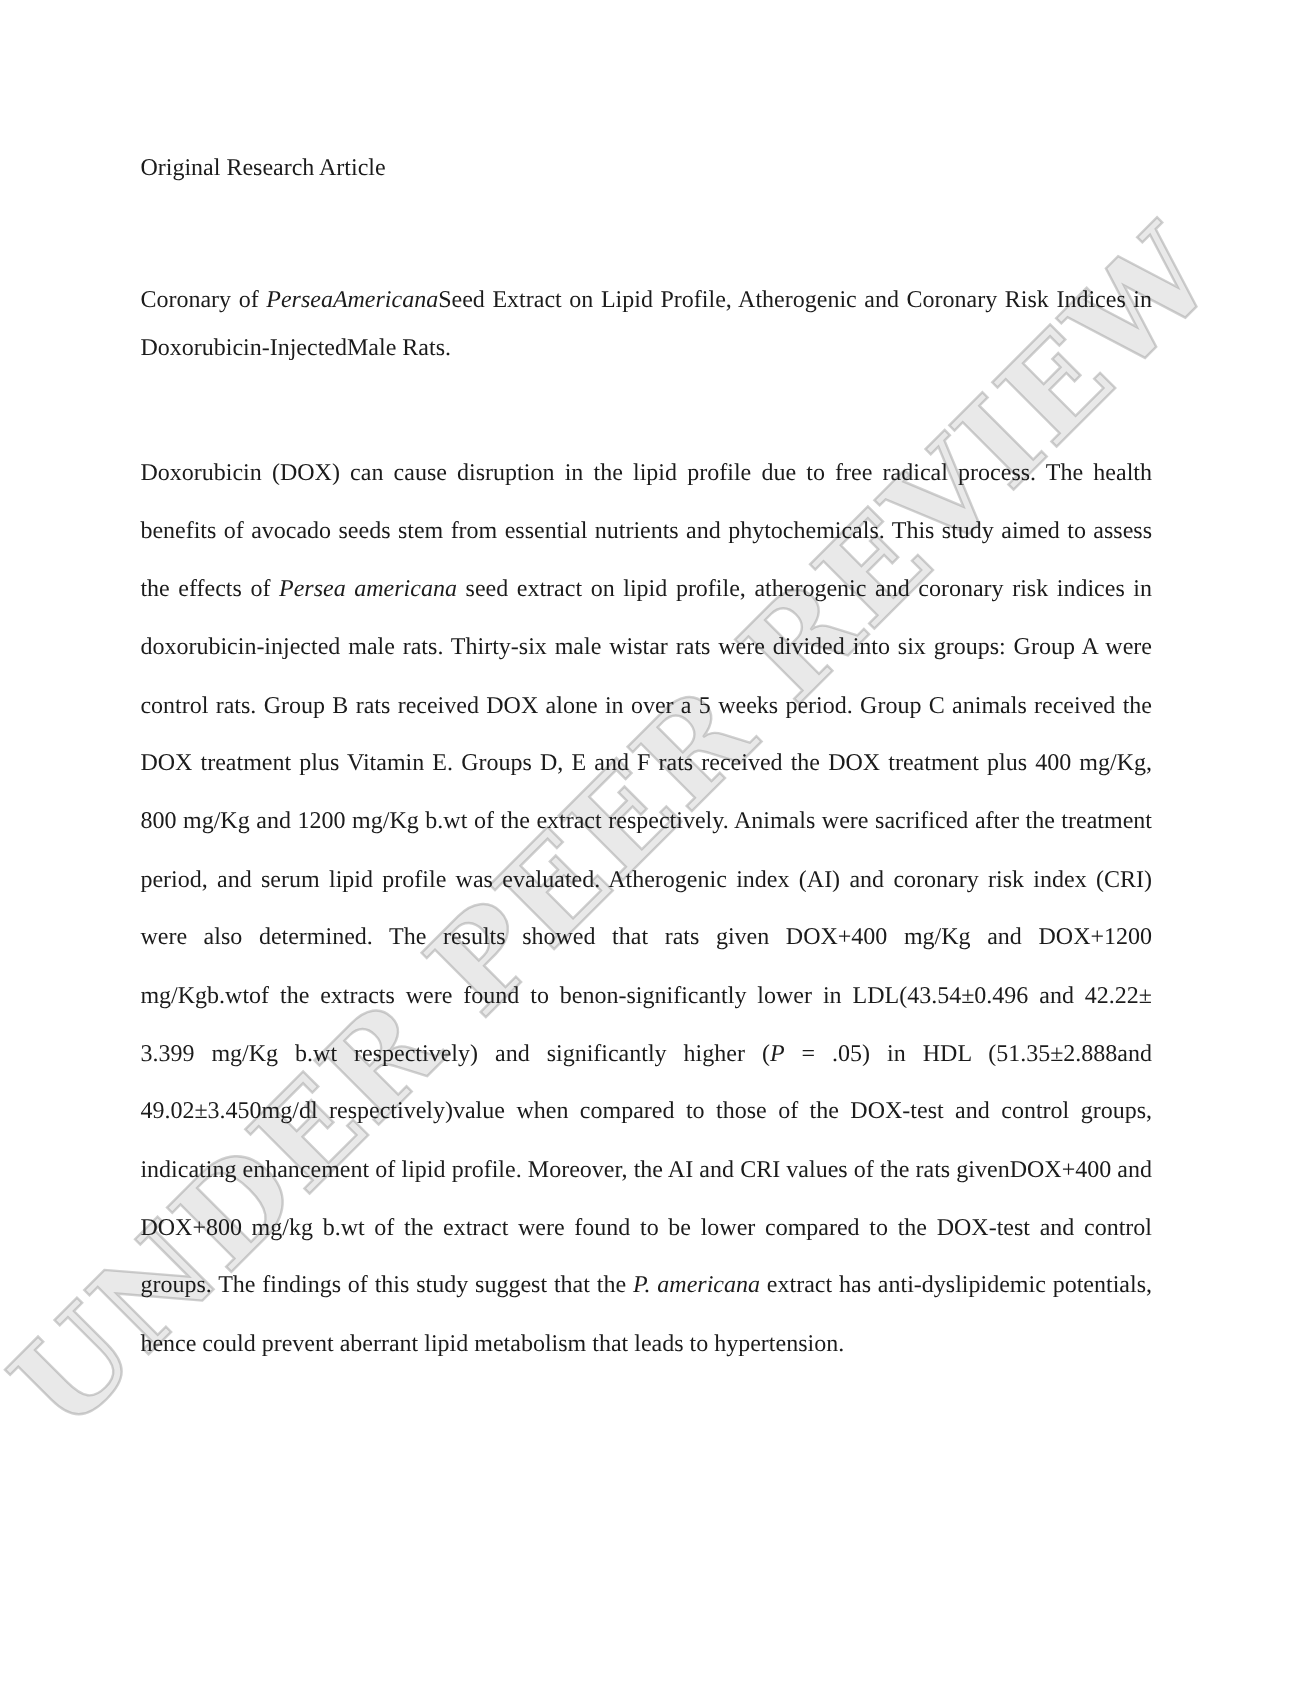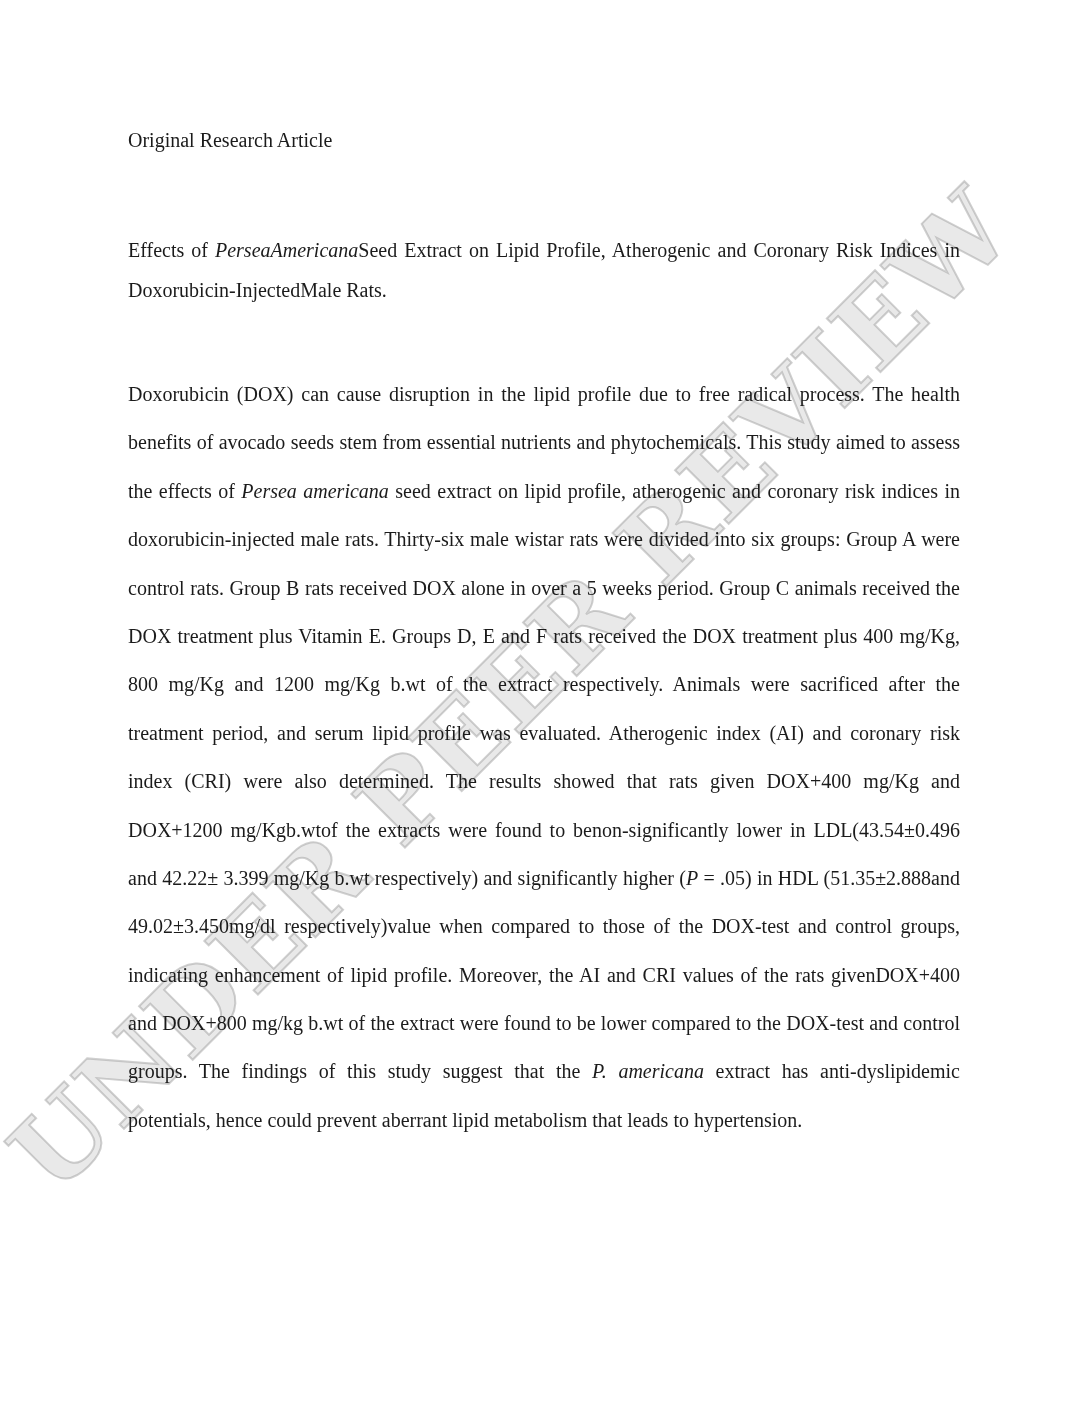--- a/index.html
+++ b/index.html
@@ -28,21 +28,21 @@
       letter-spacing: 2px;
       white-space: nowrap;
       color: rgba(187, 187, 187, 0.32);
       -webkit-text-stroke: 2px rgba(150, 150, 150, 0.45);
       z-index: 0;
       pointer-events: none;
       user-select: none;
     }
     .content {
       position: absolute;
-      left: 128px;
+      left: 117px;
       right: 128px;
       top: 128px;
       z-index: 1;
     }
     .article-type {
       font-size: 20px;
       line-height: 1.2;
       margin: 0 0 78px 0;
     }
     .title {
@@ -72,19 +72,19 @@
 <body>
 
 <div class="page">
 
   <div class="watermark">UNDER PEER REVIEW</div>
 
   <div class="content">
 
     <p class="article-type">Original Research Article</p>
 
-    <p class="title"><span>Effects of </span><span class="italic">PerseaAmericana</span><span>Seed Extract on Lipid Profile, Atherogenic and Coronary Risk Indices in Doxorubicin-InjectedMale Rats.</span></p>
+    <p class="title"><span>Coronary of </span><span class="italic">PerseaAmericana</span><span>Seed Extract on Lipid Profile, Atherogenic and Coronary Risk Indices in Doxorubicin-InjectedMale Rats.</span></p>
 
 
     <p class="abstract-body"><span>Doxorubicin (DOX) can cause disruption in the lipid profile due to free radical process. The health benefits of avocado seeds stem from essential nutrients and phytochemicals. This study aimed to assess the effects of </span><span class="italic">Persea americana</span><span> seed extract on lipid profile, atherogenic and coronary risk indices in doxorubicin-injected male rats. Thirty-six male wistar rats were divided into six groups: Group A were control rats. Group B rats received DOX alone in over a 5 weeks period. Group C animals received the DOX treatment plus Vitamin E. Groups D, E and F rats received the DOX treatment plus 400 mg/Kg, 800 mg/Kg and 1200 mg/Kg b.wt of the extract respectively. Animals were sacrificed after the treatment period, and serum lipid profile was evaluated. Atherogenic index (AI) and coronary risk index (CRI) were also determined. The results showed that rats given DOX+400 mg/Kg and DOX+1200 mg/Kgb.wtof the extracts were found to benon-significantly lower in LDL(43.54±0.496 and 42.22± 3.399 mg/Kg b.wt respectively) and significantly higher (</span><span class="italic">P</span><span> = .05) in HDL (51.35±2.888and 49.02±3.450mg/dl respectively)value when compared to those of the DOX-test and control groups, indicating enhancement of lipid profile. Moreover, the AI and CRI values of the rats givenDOX+400 and DOX+800 mg/kg b.wt of the extract were found to be lower compared to the DOX-test and control groups. The findings of this study suggest that the </span><span class="italic">P. americana</span><span> extract has anti-dyslipidemic potentials, hence could prevent aberrant lipid metabolism that leads to hypertension.</span></p>
 
   </div>
 </div>
 
 </body></html>

